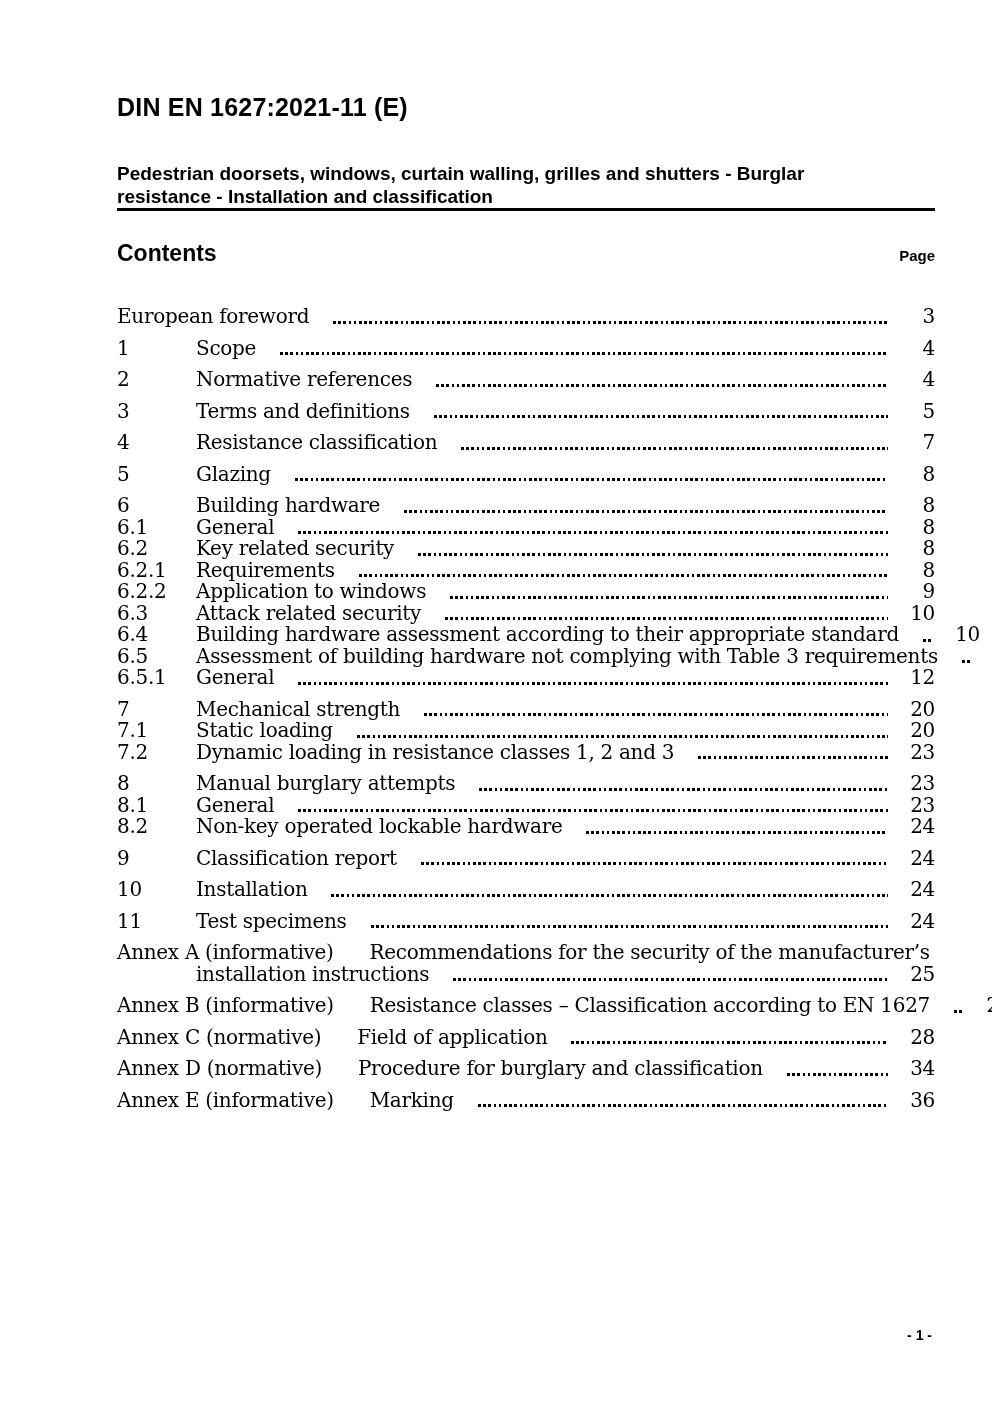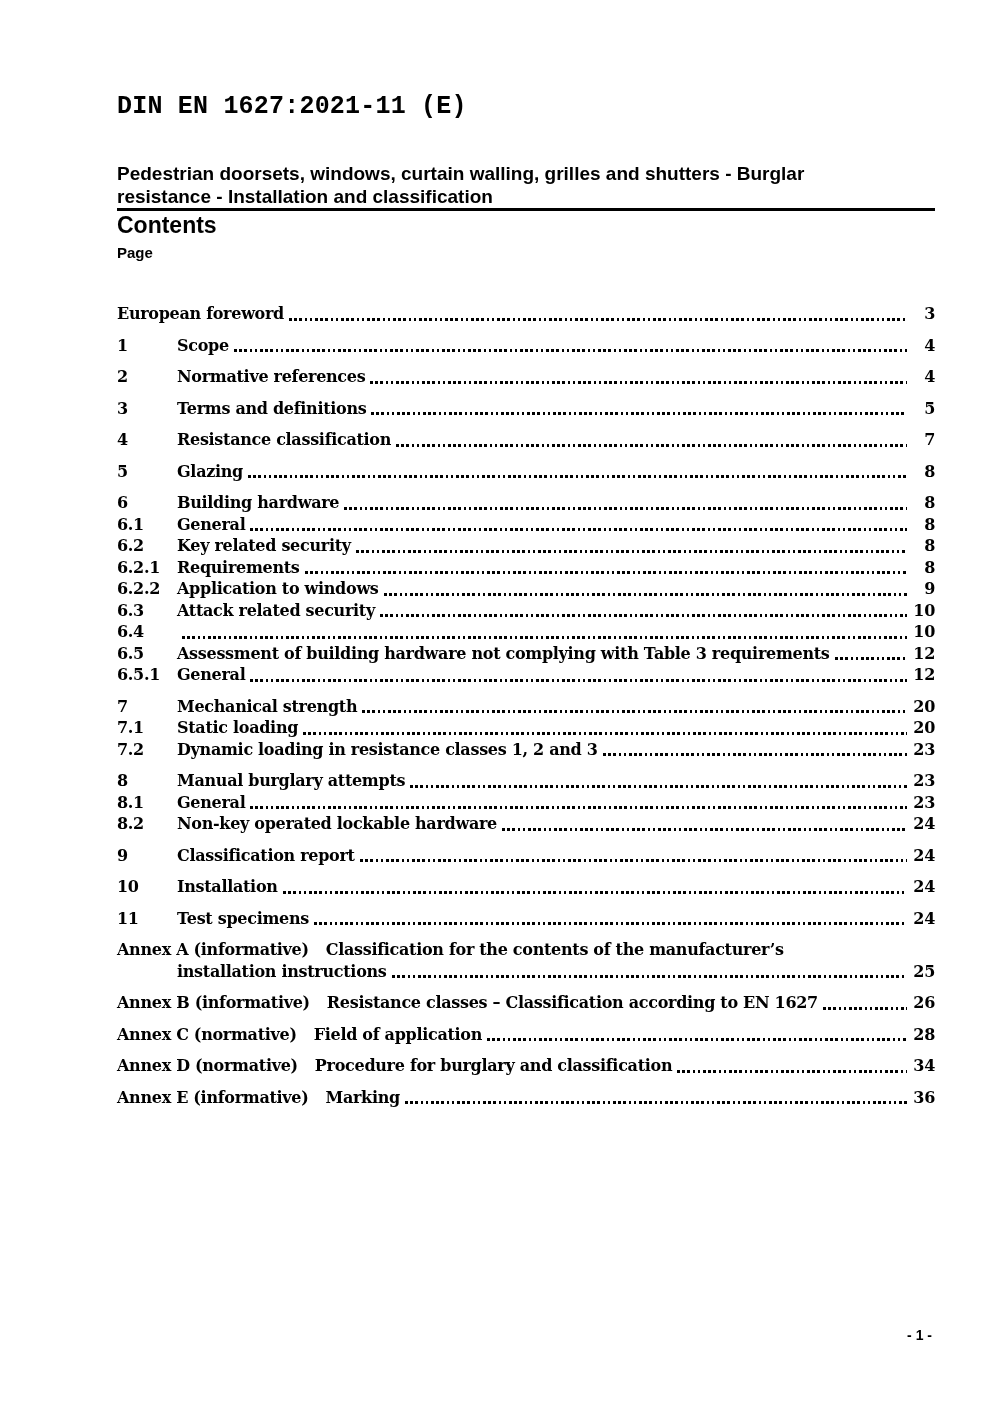--- a/index.html
+++ b/index.html
@@ -1,28 +1,28 @@
 <!DOCTYPE html>
 <html><head>
 <meta charset="utf-8">
 <style>
   html,body{margin:0;padding:0;background:#ffffff;}
   body{width:992px;height:1403px;position:relative;overflow:hidden;color:#000;}
   .page{box-sizing:border-box;width:992px;height:1403px;padding:92px 57px 0 117px;position:relative;}
 
   
-  .doc-title{font-family:Liberation Mono, monospace;font-weight:bold;font-size:25px;line-height:30px;margin:0;letter-spacing:.2px;}
+  .doc-title{font-family:Liberation Sans, sans-serif;font-weight:bold;font-size:25px;line-height:30px;margin:0;letter-spacing:.2px;}
   .subtitle{margin-top:40px;font-family:"Liberation Sans",sans-serif;font-weight:bold;font-size:19px;line-height:23px;border-bottom:3px solid #000;}
-  .contents-row{display:flex;justify-content:space-between;align-items:baseline;line-height:28px;flex-direction:column;}
+  .contents-row{margin-top:28px;display:flex;justify-content:space-between;align-items:baseline;line-height:28px;}
   .contents-title{font-family:"Liberation Sans",sans-serif;font-weight:bold;font-size:23px;}
   .page-col-label{font-family:Liberation Sans, sans-serif;font-weight:bold;font-size:15px;}
 
   
   #toc{margin-top:36px;}
-  .toc-row{display:flex;line-height:21.5px;font-family:"DejaVu Serif",serif;font-weight:bold;font-size:16px;letter-spacing:-.3px;}
+  .toc-row{display:flex;line-height:21.5px;font-family:"DejaVu Serif",serif;font-weight:normal;font-size:20px;letter-spacing:-.3px;gap:19px;}
   .toc-row.gap{margin-top:10px;}
   .num{width:60px;flex:0 0 60px;}
   .title{flex:0 1 auto;white-space:nowrap;}
   .leader{flex:1 1 auto;min-width:10px;height:2.6px;align-self:flex-end;margin:0 2px 4px 5px;
           background:repeating-linear-gradient(90deg,#000 0 2.6px,transparent 2.6px 5.2px);}
   .pg{flex:0 0 26px;width:26px;text-align:right;}
   .annex-label{flex:0 0 auto;margin-right:17px;white-space:nowrap;}
 
   .footer{position:absolute;top:1327px;right:60px;font-family:"Liberation Sans",sans-serif;font-weight:bold;font-size:14px;}
 </style>
@@ -123,20 +123,21 @@
 
   <div class="toc-row">
     <span class="num">6.3</span>
     <span class="title">Attack related security</span>
     <span class="leader"></span>
     <span class="pg">10</span>
   </div>
 
   <div class="toc-row">
     <span class="num">6.4</span>
+    <span class="title">Building hardware assessment according to their appropriate standard</span>
     <span class="leader"></span>
     <span class="pg">10</span>
   </div>
 
   <div class="toc-row">
     <span class="num">6.5</span>
     <span class="title">Assessment of building hardware not complying with Table 3 requirements</span>
     <span class="leader"></span>
     <span class="pg">12</span>
   </div>
@@ -208,21 +209,21 @@
   <div class="toc-row gap">
     <span class="num">11</span>
     <span class="title">Test specimens</span>
     <span class="leader"></span>
     <span class="pg">24</span>
   </div>
 </div>
   <div id="annexes">
   <div class="toc-row gap">
     <span class="annex-label">Annex A (informative)</span>
-    <span class="title">Classification for the contents of the manufacturer’s</span>
+    <span class="title">Recommendations for the security of the manufacturer’s</span>
 
   </div>
 
   <div class="toc-row">
     <span class="num"></span>
     <span class="title">installation instructions</span>
     <span class="leader"></span>
     <span class="pg">25</span>
   </div>
 

